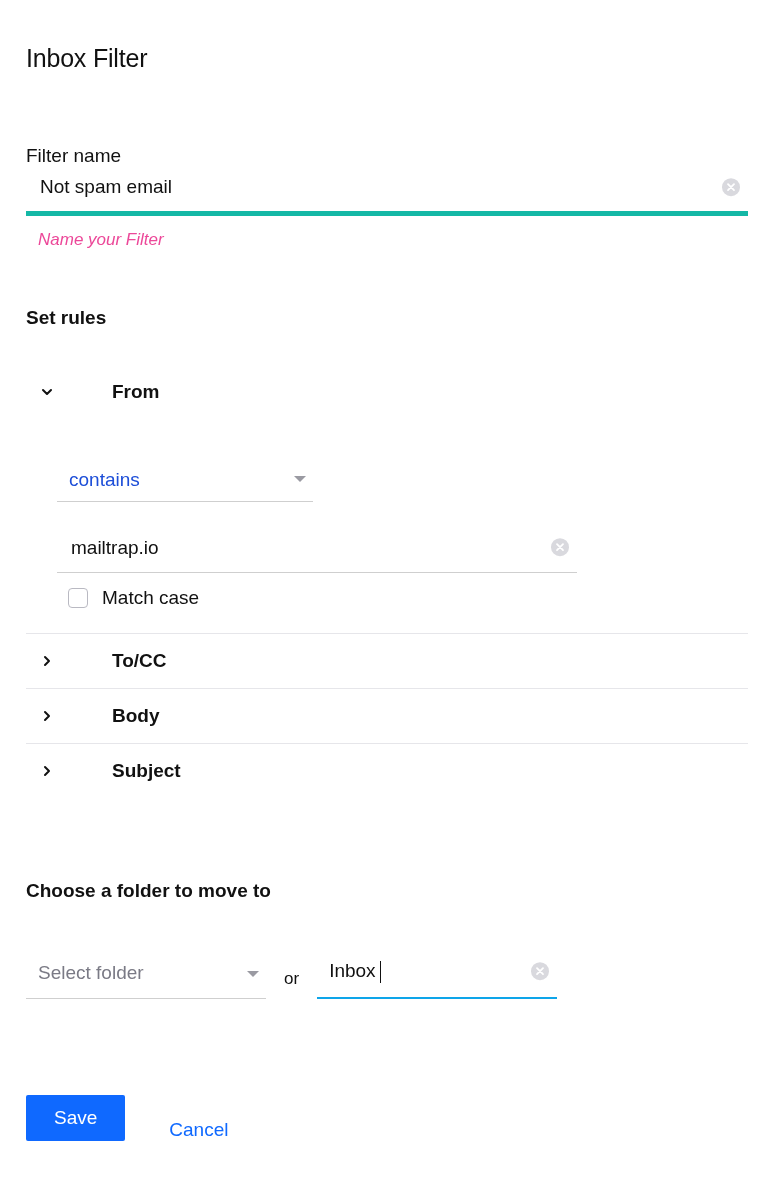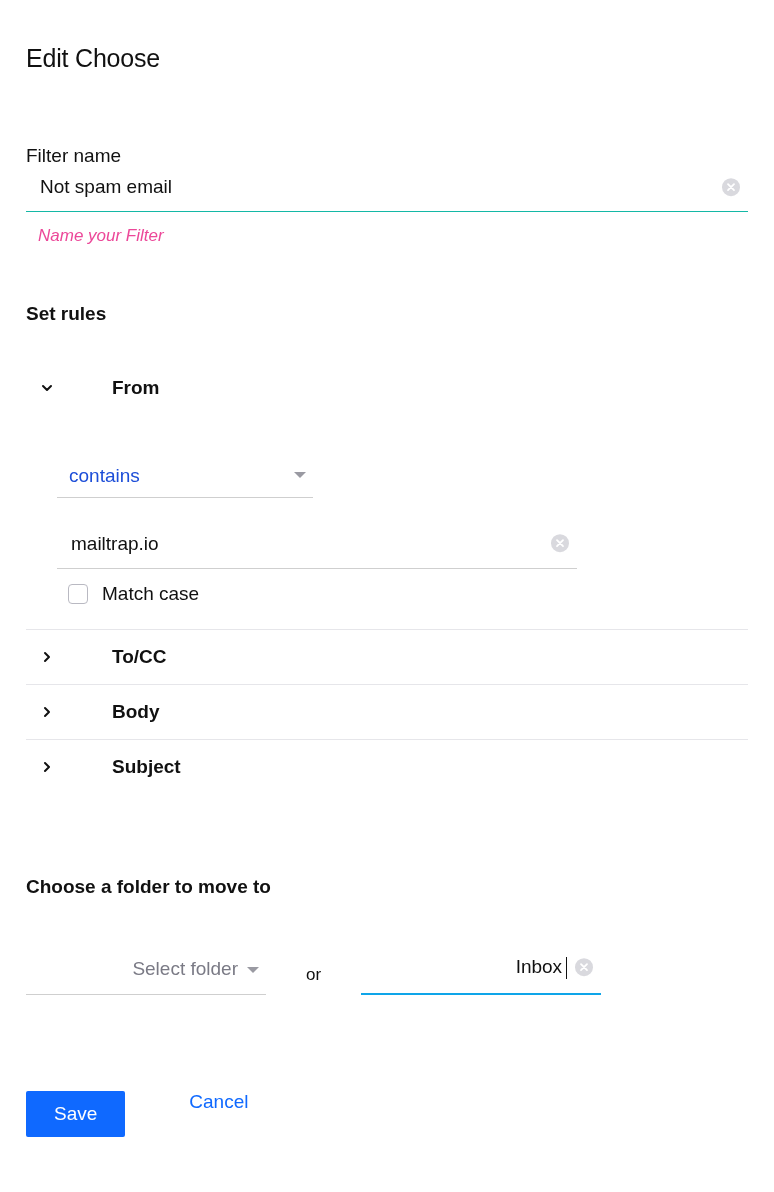--- a/index.html
+++ b/index.html
@@ -19,21 +19,21 @@
     color: #111;
     margin: 0 0 72px 0;
     letter-spacing: -0.2px;
   }
   .section-label {
     font-size: 19px;
     font-weight: 400;
   }
   .input-wrap {
     position: relative;
-    border-bottom: 1px solid #14b8a6;
+    border-bottom: 5px solid #14b8a6;
     padding: 8px 34px 12px 12px;
     margin-bottom: 14px;
   }
   .input-el {
     border: none;
     outline: none;
     font-size: 19px;
     width: 100%;
     background: transparent;
     color: #111;
@@ -139,22 +139,21 @@
 
   .folder-section { margin-top: 82px; }
   .folder-heading {
     font-size: 19px;
     font-weight: 700;
     margin-bottom: 48px;
   }
   .folder-row {
     display: flex;
     align-items: flex-end;
-    gap: 40px;
-    text-align: right;
+    gap: 18px;
   }
   .folder-select {
     position: relative;
     width: 240px;
     border-bottom: 1px solid #cfcfcf;
     padding: 10px 28px 14px 12px;
     cursor: pointer;
   }
   .or-text {
     font-size: 17px;
@@ -170,22 +169,22 @@
     display: inline-block;
     width: 1px; height: 22px;
     background: #111;
     vertical-align: middle;
     margin-left: 4px;
   }
 
   .footer {
     margin-top: 96px;
     display: flex;
-    align-items: flex-start;
-    gap: 64px;
+    align-items: flex-end;
+    gap: 44px;
   }
   .save-btn {
     background: #0f69ff;
     color: #fff;
     font-size: 19px;
     border: none;
     padding: 12px 28px;
     border-radius: 2px;
     cursor: pointer;
     font-family: inherit;
@@ -194,21 +193,21 @@
     color: #0f69ff;
     font-size: 19px;
     cursor: pointer;
   }
 </style>
 </head>
 <body>
 
 <div class="container">
 
-  <h1 class="page-title">Edit Choose</h1>
+  <h1 class="page-title">Inbox Filter</h1>
 
   <div class="section-label">Filter name</div>
   <div class="input-wrap">
     <input class="input-el" type="text" value="Not spam email" style="">
     <div class="clear-btn">
       <svg width="10" height="10" viewBox="0 0 10 10">
           <path d="M2 2 L8 8 M8 2 L2 8" stroke-width="1.8" stroke-linecap="round"></path>
         </svg>
     </div>
   </div>

